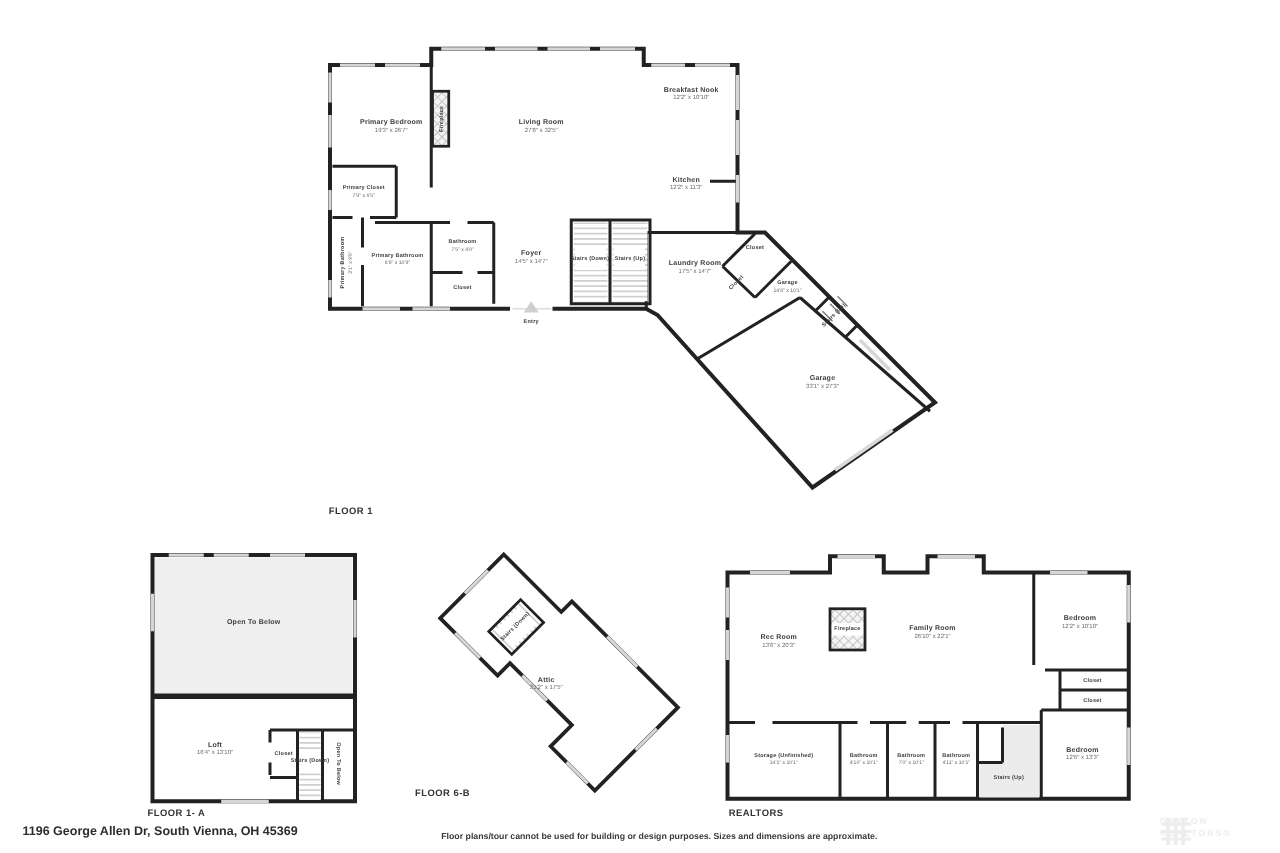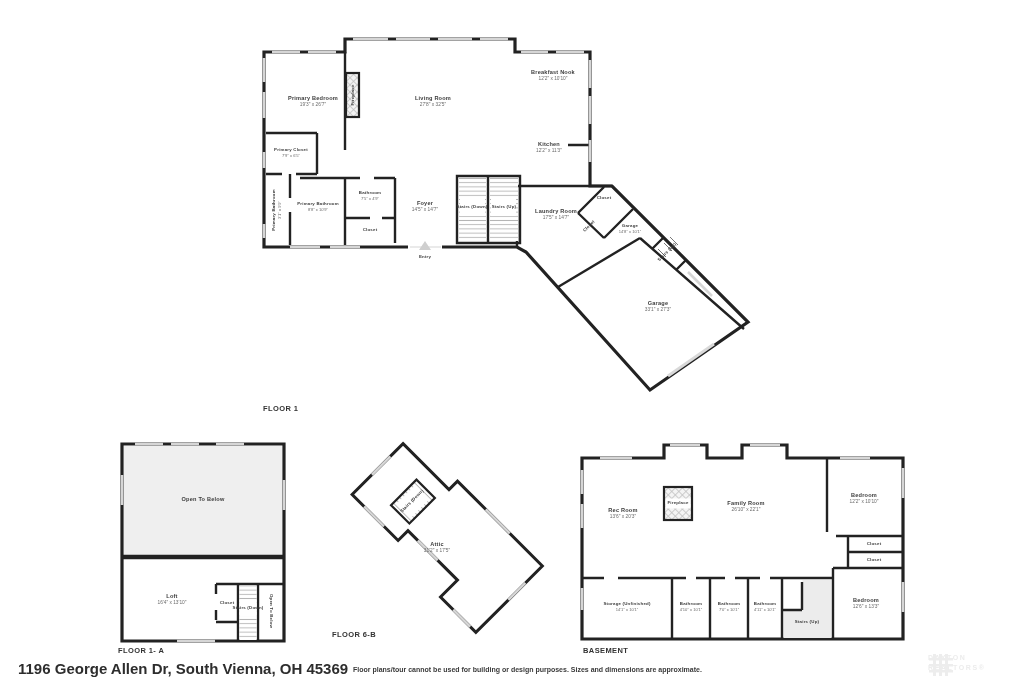--- a/index.html
+++ b/index.html
@@ -10,21 +10,21 @@
        white-space:nowrap;line-height:1.25;}
   .lbl .nm{font-size:5.6px;font-weight:700;color:#3c3c3c;letter-spacing:.2px;}
   .lbl .dm{font-size:4.8px;font-weight:400;color:#6b6b6b;margin-top:.5px;}
   .lbl.sm .nm{font-size:4.4px;}
   .lbl.sm .dm{font-size:4.1px;}
   .lbl.asc{transform:translate(-50%,-50%) rotate(-45deg);}
   .lbl.vup{transform:translate(-50%,-50%) rotate(-90deg);}
   .lbl.vdn{transform:translate(-50%,-50%) rotate(90deg);}
   .floor-label{position:absolute;z-index:2;font-size:7.5px;font-weight:700;color:#333;
        letter-spacing:.4px;}
-  .address{position:absolute;z-index:2;left:18px;top:660px;font-size:15px;font-weight:700;
+  .address{position:absolute;z-index:2;left:18px;top:660px;font-size:10px;font-weight:700;
        color:#2d2d2d;}
   .disclaimer{position:absolute;z-index:2;left:353px;top:666px;font-size:7px;font-weight:600;
        color:#3a3a3a;}
   .watermark{position:absolute;z-index:2;left:928px;top:653px;display:flex;align-items:center;
        gap:4px;color:#ececec;}
   .watermark .wm-text{font-size:7px;font-weight:700;letter-spacing:1.6px;line-height:1.45;}
 </style>
 </head>
 <body>
 
@@ -282,21 +282,21 @@
     <div class="nm">Bathroom</div>
     <div class="dm">7'0" x 10'1"</div>
   </div>
   <div class="lbl sm" style="left:765px;top:607px">
     <div class="nm">Bathroom</div>
     <div class="dm">4'11" x 10'1"</div>
   </div>
   <div class="lbl sm" style="left:807px;top:622px">
     <div class="nm">Stairs (Up)</div>
   </div>
-  <div class="floor-label" style="left:583px;top:646px">BASEMENT</div>
+  <div class="floor-label" style="left:583px;top:646px">REALTORS</div>
 
   <div class="address">1196 George Allen Dr, South Vienna, OH 45369</div>
   <div class="disclaimer">Floor plans/tour cannot be used for building or design purposes. Sizes and dimensions are approximate.</div>
   <div class="watermark">
     <svg width="26" height="24" viewBox="0 0 26 24">
       <g fill="#ededed">
         <rect x="5" y="1" width="3" height="22"></rect>
         <rect x="11" y="1" width="3" height="22"></rect>
         <rect x="17" y="1" width="3" height="22"></rect>
         <rect x="1" y="5" width="24" height="2.5"></rect>

